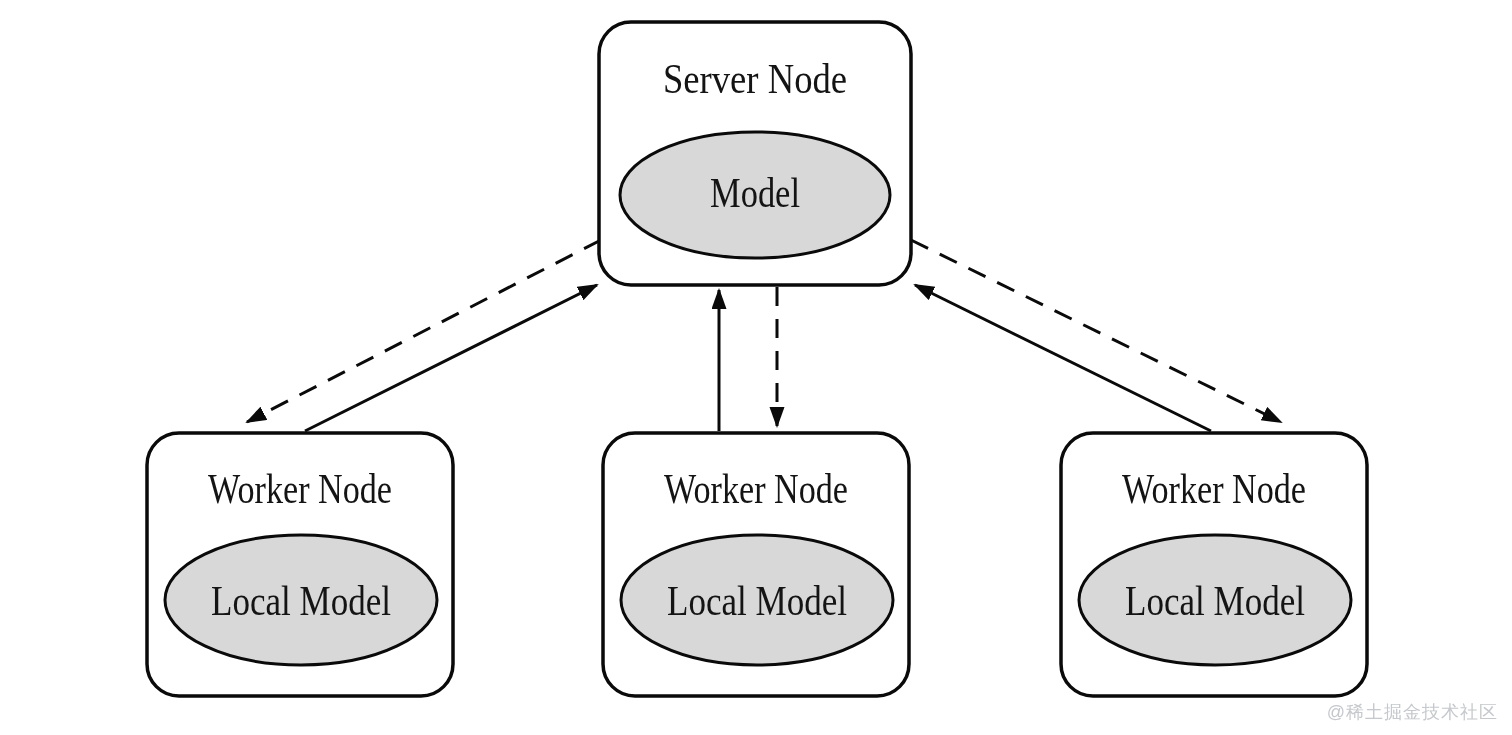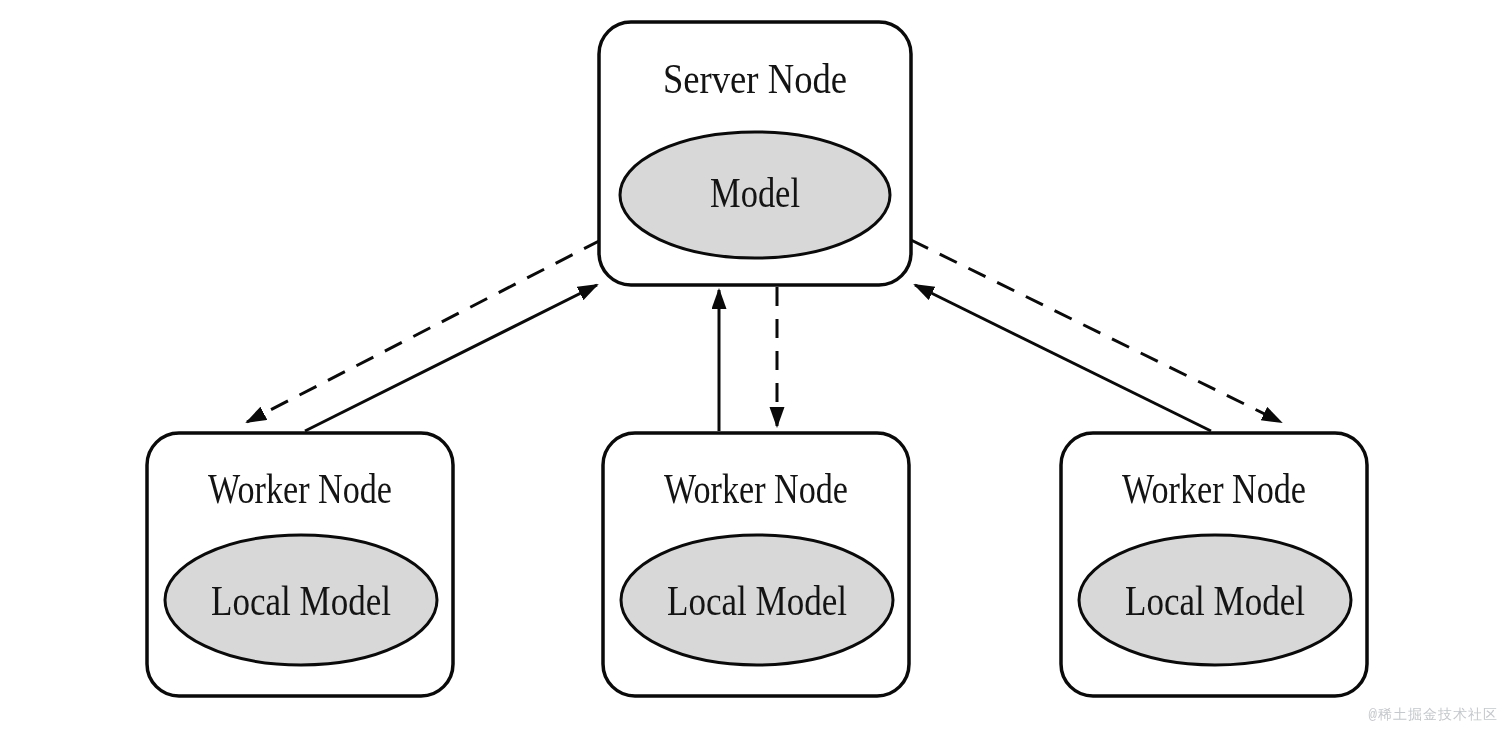--- a/index.html
+++ b/index.html
@@ -43,22 +43,22 @@
   .edge.dashed {
     stroke-dasharray: 19 13;
   }
   .arrow-head {
     fill: var(--node-stroke, #000000);
   }
   .watermark {
     position: absolute;
     right: 14px;
     bottom: 11px;
-    font-family: Liberation Mono, monospace;
-    font-size: 14px;
+    font-family: Liberation Sans, sans-serif;
+    font-size: 18px;
     letter-spacing: 1px;
     color: var(--watermark-color, #c5c8cc);
     user-select: none;
   }
 </style>
 </head>
 <body>
 
 <svg class="diagram" width="1512" height="735" viewBox="0 0 1512 735">
   <defs>

